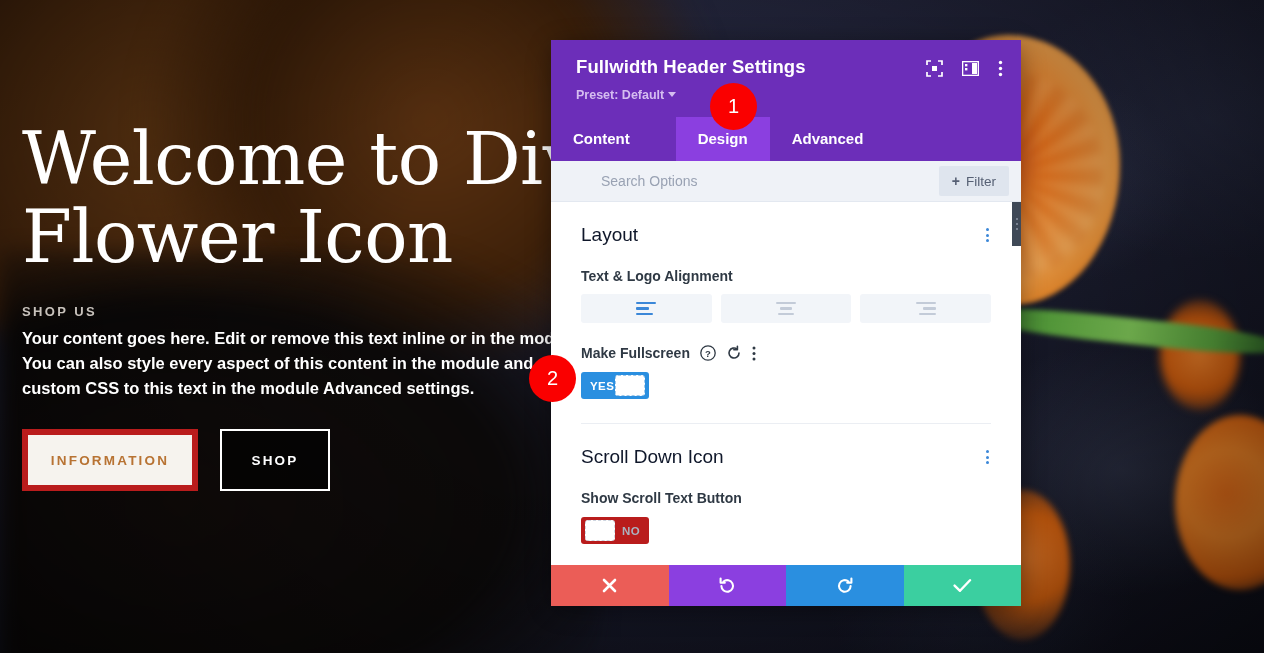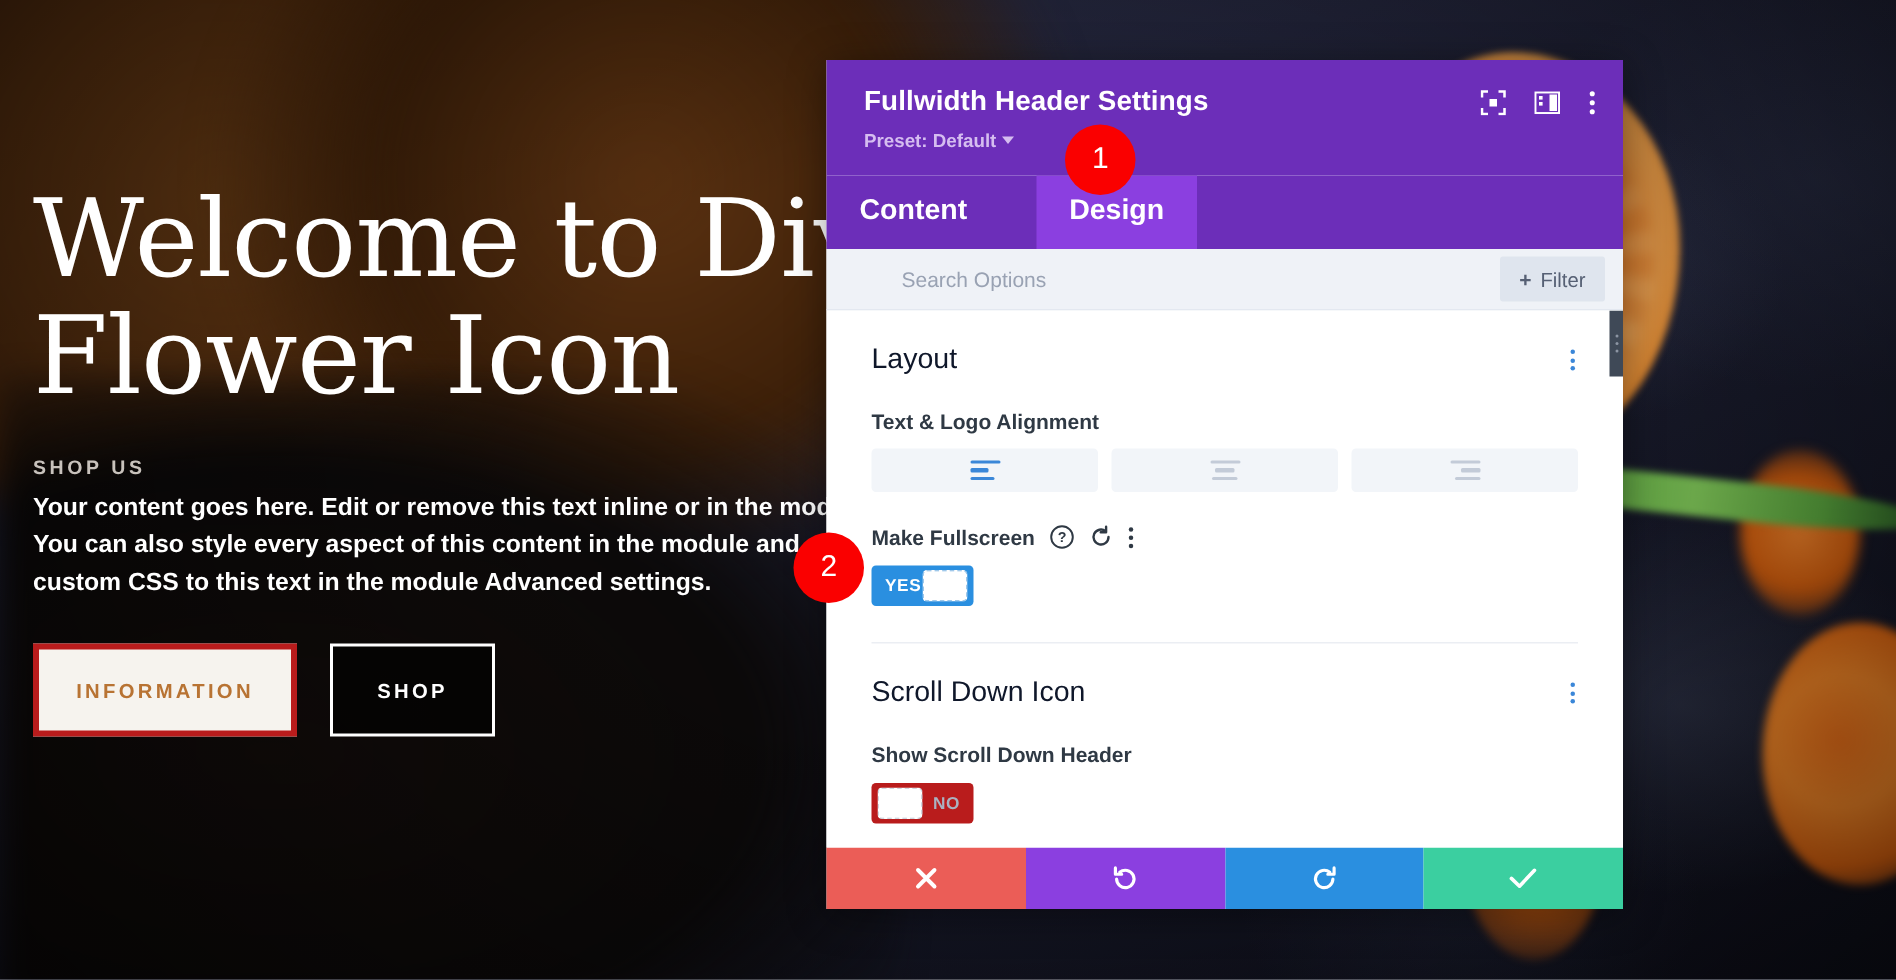--- a/index.html
+++ b/index.html
@@ -157,49 +157,50 @@
   }
   .hero-buttons {
     margin-top: 28px;
     display: flex;
     gap: 22px;
   }
   .btn-information {
     width: 176px; height: 62px;
     display: flex; align-items: center; justify-content: center;
     background: #f6f3ee;
-    border: 4px solid #b91c1c;
+    border: 6px solid #b91c1c;
     color: #b87333;
     font-size: 13.5px;
     font-weight: 700;
     letter-spacing: 2.2px;
   }
   .btn-shop {
     width: 110px; height: 62px;
     display: flex; align-items: center; justify-content: center;
     background: rgba(0,0,0,.55);
     border: 2px solid #ffffff;
     color: #ffffff;
     font-size: 13.5px;
     font-weight: 700;
     letter-spacing: 2.2px;
   }
 
   
   .modal {
     position: absolute;
     left: 551px; top: 40px;
-    width: 531px;
+    width: 470px;
     height: 566px;
     z-index: 10;
     background: #fff;
     box-shadow: 0 4px 24px rgba(0,0,0,.4);
     display: flex;
     flex-direction: column;
     overflow: visible;
+    border-radius: 16px;
   }
 
   .modal-header {
     background: #6c2eb9;
     padding: 16px 18px 0 25px;
     position: relative;
   }
   .modal-header-top {
     display: flex;
     align-items: flex-start;
@@ -237,21 +238,21 @@
     vertical-align: 2px;
   }
 
   .tabs {
     display: flex;
     background: #6c2eb9;
   }
   .tab {
     padding: 13px 22px 14px;
     color: #fff;
-    font-size: 19px;
+    font-size: 15px;
     font-weight: 700;
     cursor: pointer;
   }
   .tab.active { background: #8b3fe0; margin-left: 24px; }
 
   .search-row {
     display: flex;
     align-items: center;
     background: #eff2f7;
     border-bottom: 1px solid #e3e8f0;
@@ -490,20 +491,21 @@
         </div>
       </div>
       <div class="preset-row">
         <span class="preset-label">Preset: Default</span><span class="preset-caret"></span>
       </div>
     </div>
 
     <div class="tabs">
       <div class="tab">Content</div>
       <div class="tab active">Design</div>
+      <div class="tab">Advanced</div>
     </div>
 
     <div class="search-row">
       <input class="search-input" type="text" placeholder="Search Options" style="">
       <div class="filter-btn">
         <span class="filter-plus">+</span>
         <span>Filter</span>
       </div>
     </div>
 
@@ -586,21 +588,21 @@
         <div class="section-head">
           <span class="section-title">Scroll Down Icon</span>
           <span class="dots-v">
             <i></i>
               <i></i>
               <i></i>
           </span>
         </div>
 
         <div class="field-label">
-          <span>Show Scroll Down Header</span>
+          <span>Show Scroll Text Button</span>
         </div>
         <div class="toggle off">
           <span class="toggle-knob"></span>
           <span class="toggle-txt">NO</span>
         </div>
       </div>
 
     </div>
 
     <div class="modal-footer">

